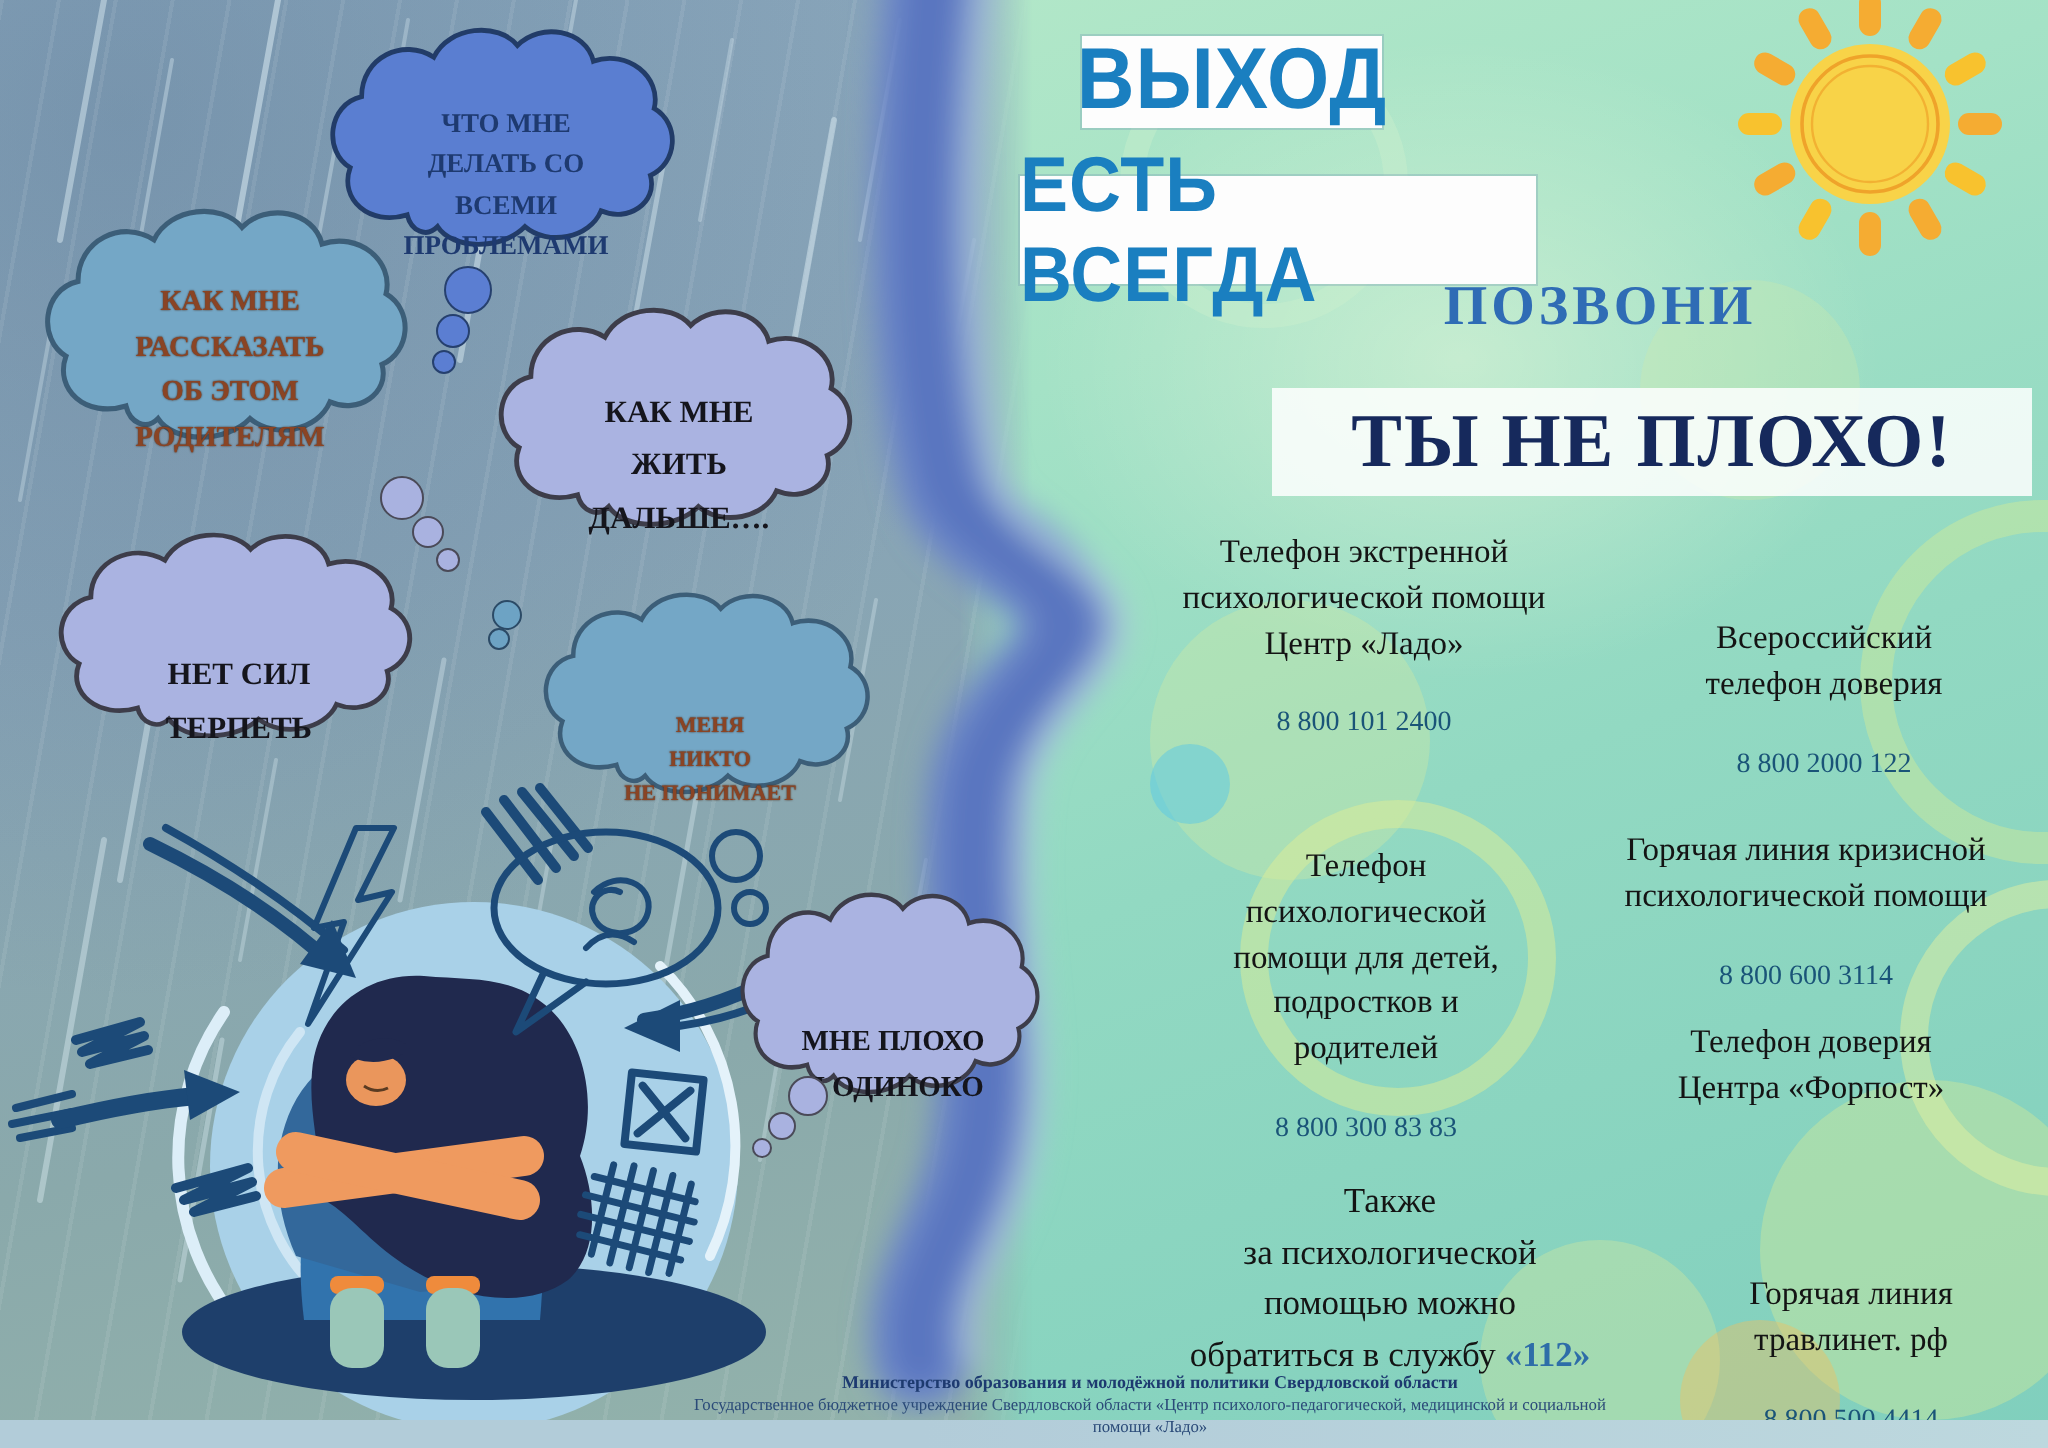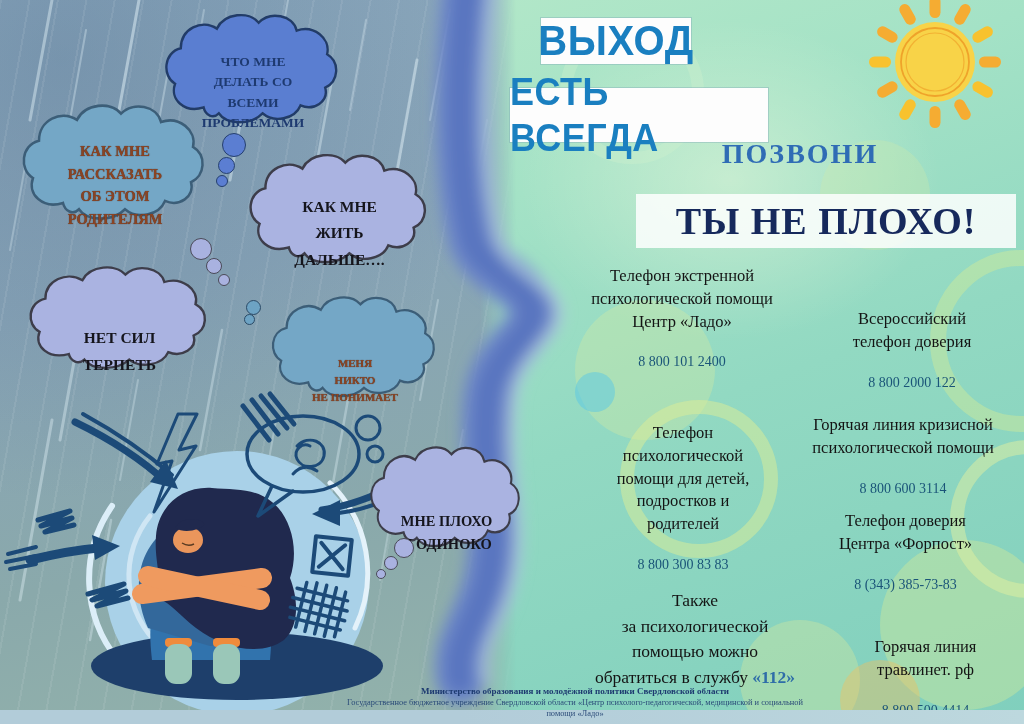--- a/index.html
+++ b/index.html
@@ -304,21 +304,20 @@
     <div class="hl-number">8 800 300 83 83</div>
   </div>
   <div class="hl" style="left:788px;top:396px;width:230px">
     <div class="hl-label">Горячая линия кризисной
 психологической помощи</div>
     <div class="hl-number">8 800 600 3114</div>
   </div>
   <div class="hl" style="left:798px;top:492px;width:215px">
     <div class="hl-label">Телефон доверия
 Центра «Форпост»</div>
-    <div class="hl-number">8 (343) 385-73-83</div>
   </div>
   <div class="hl also" style="left:565px;top:563px;width:260px">
     <span>Также
 за психологической
 помощью можно
 обратиться в службу </span><span class="svc">«112»</span>
   </div>
   <div class="hl" style="left:828px;top:618px;width:195px">
     <div class="hl-label">Горячая линия
 травлинет. рф</div>

